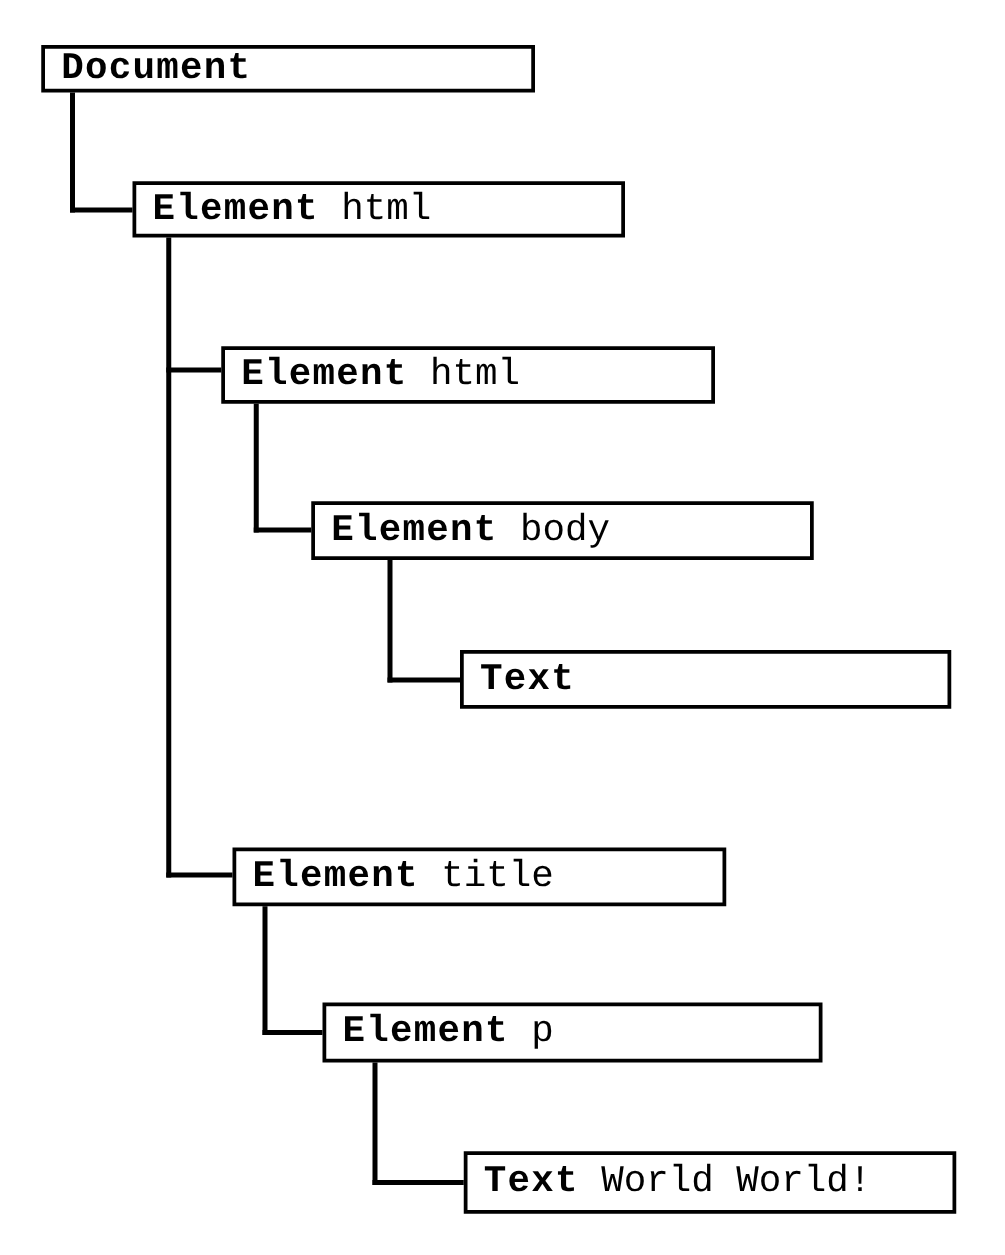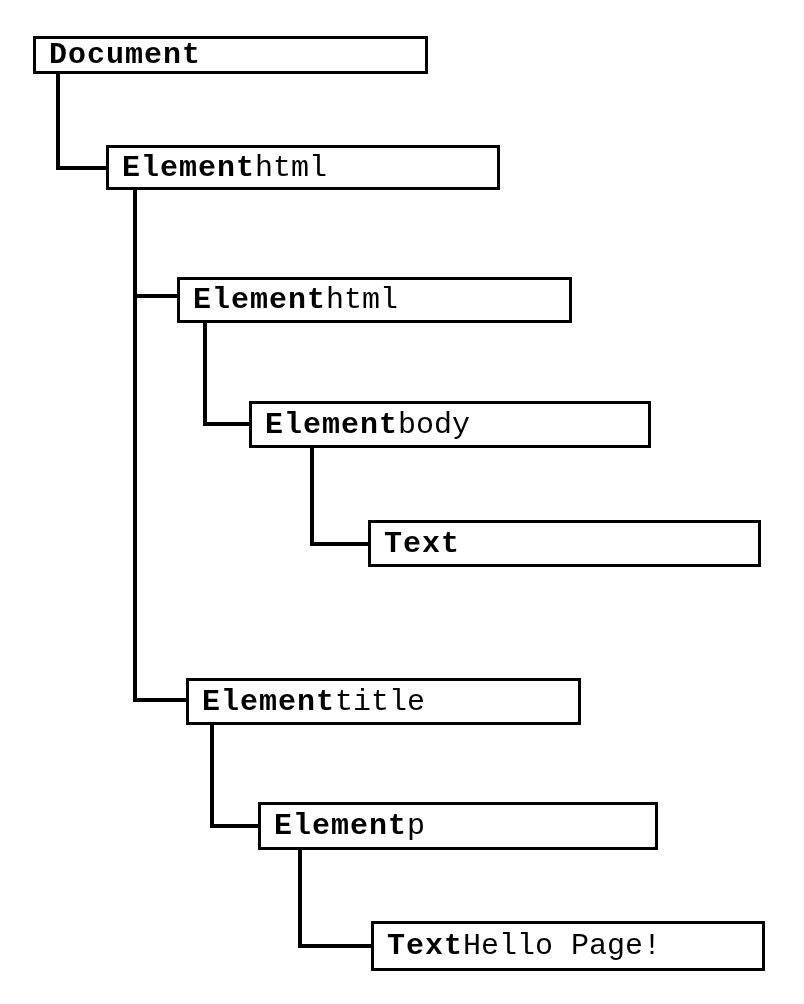--- a/index.html
+++ b/index.html
@@ -26,20 +26,21 @@
     font-size: 30px;
     color: #000000;
     white-space: nowrap;
     z-index: 2;
   }
   .node .kind {
     font-weight: bold;
     letter-spacing: 1px;
   }
   .node .value {
+    margin-left: 18px;
     font-weight: normal;
   }
   .node .value:empty {
     margin-left: 0;
   }
   .connector {
     position: absolute;
     background: #000000;
     z-index: 1;
   }
@@ -97,16 +98,16 @@
       <span class="value">title</span>
   </div>
 
   <div class="node" style="left:258px; top:802px; width:400px; height:48px;">
     <span class="kind">Element</span>
       <span class="value">p</span>
   </div>
 
   <div class="node" style="left:371px; top:921px; width:394px; height:50px;">
     <span class="kind">Text</span>
-      <span class="value">Hello Page!</span>
+      <span class="value">World World!</span>
   </div>
 
 </div>
 
 </body></html>

